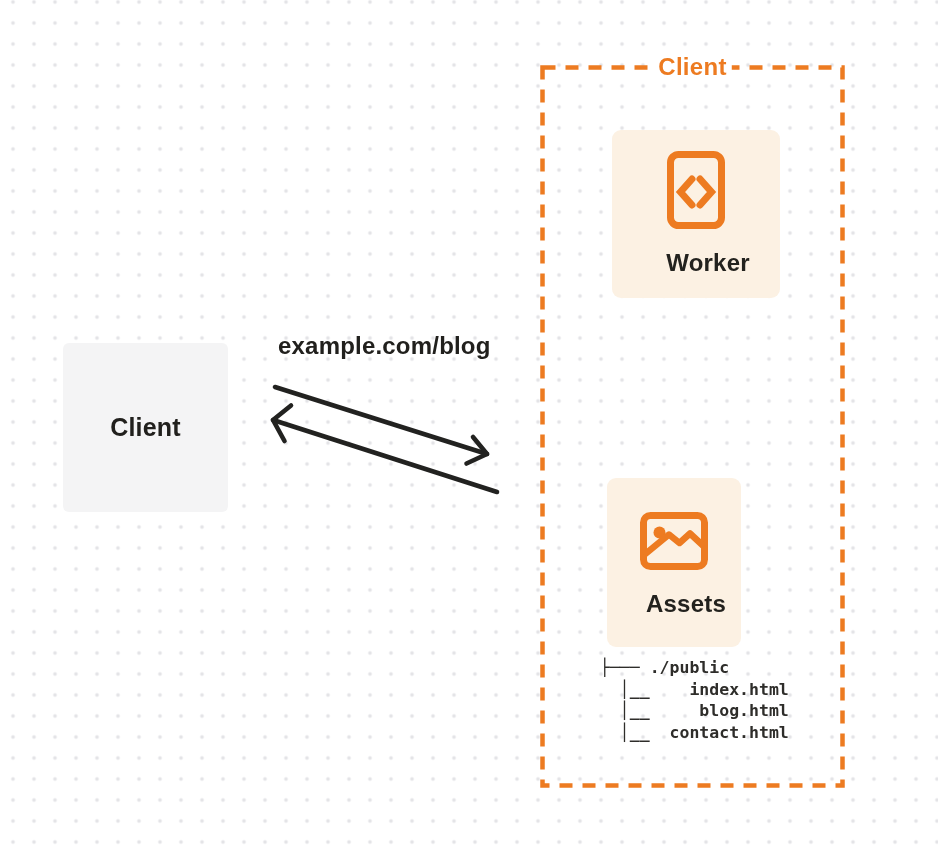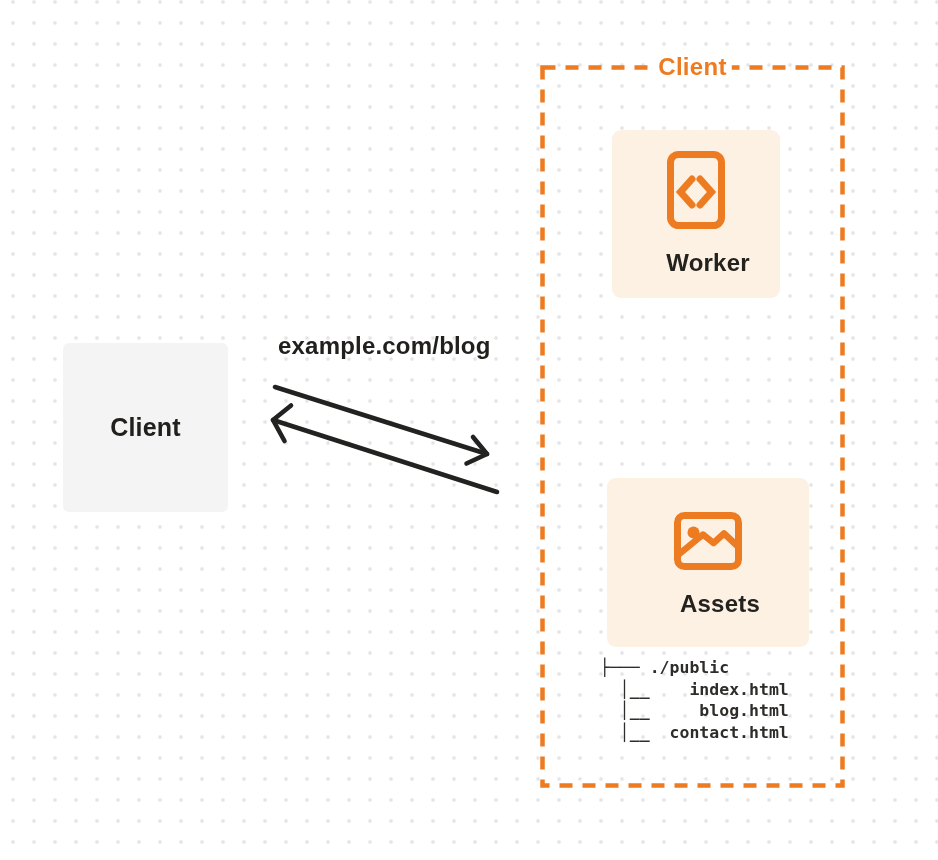--- a/index.html
+++ b/index.html
@@ -58,21 +58,21 @@
     position:absolute;left:50%;top:2px;transform:translate(-50%,-50%);
     background:var(--page-bg);padding:0 5px;
     font-size:24px;font-weight:700;color:var(--orange);letter-spacing:.3px;
     white-space:nowrap;
   }
   .card{
     position:absolute;background:var(--card-bg);border-radius:9px;
     display:flex;flex-direction:column;align-items:center;
   }
   .card.worker{left:72px;top:65px;width:168px;height:168px;}
-  .card.assets{left:67px;top:413px;width:202px;height:169px;}
+  .card.assets{left:67px;top:413px;width:134px;height:169px;}
   .card .icon-svg{display:block;}
   .card.worker .icon-svg{margin-top:21px;}
   .card.assets .icon-svg{margin-top:34px;}
   .icon-svg .stroke{stroke:var(--orange);fill:none;}
   .icon-svg .fill{fill:var(--orange);stroke:none;}
   .card-label{
     margin-top:20px;
     font-size:24px;font-weight:700;color:#23221E;letter-spacing:.2px;margin-left:24px;
   }
   .file-tree{

